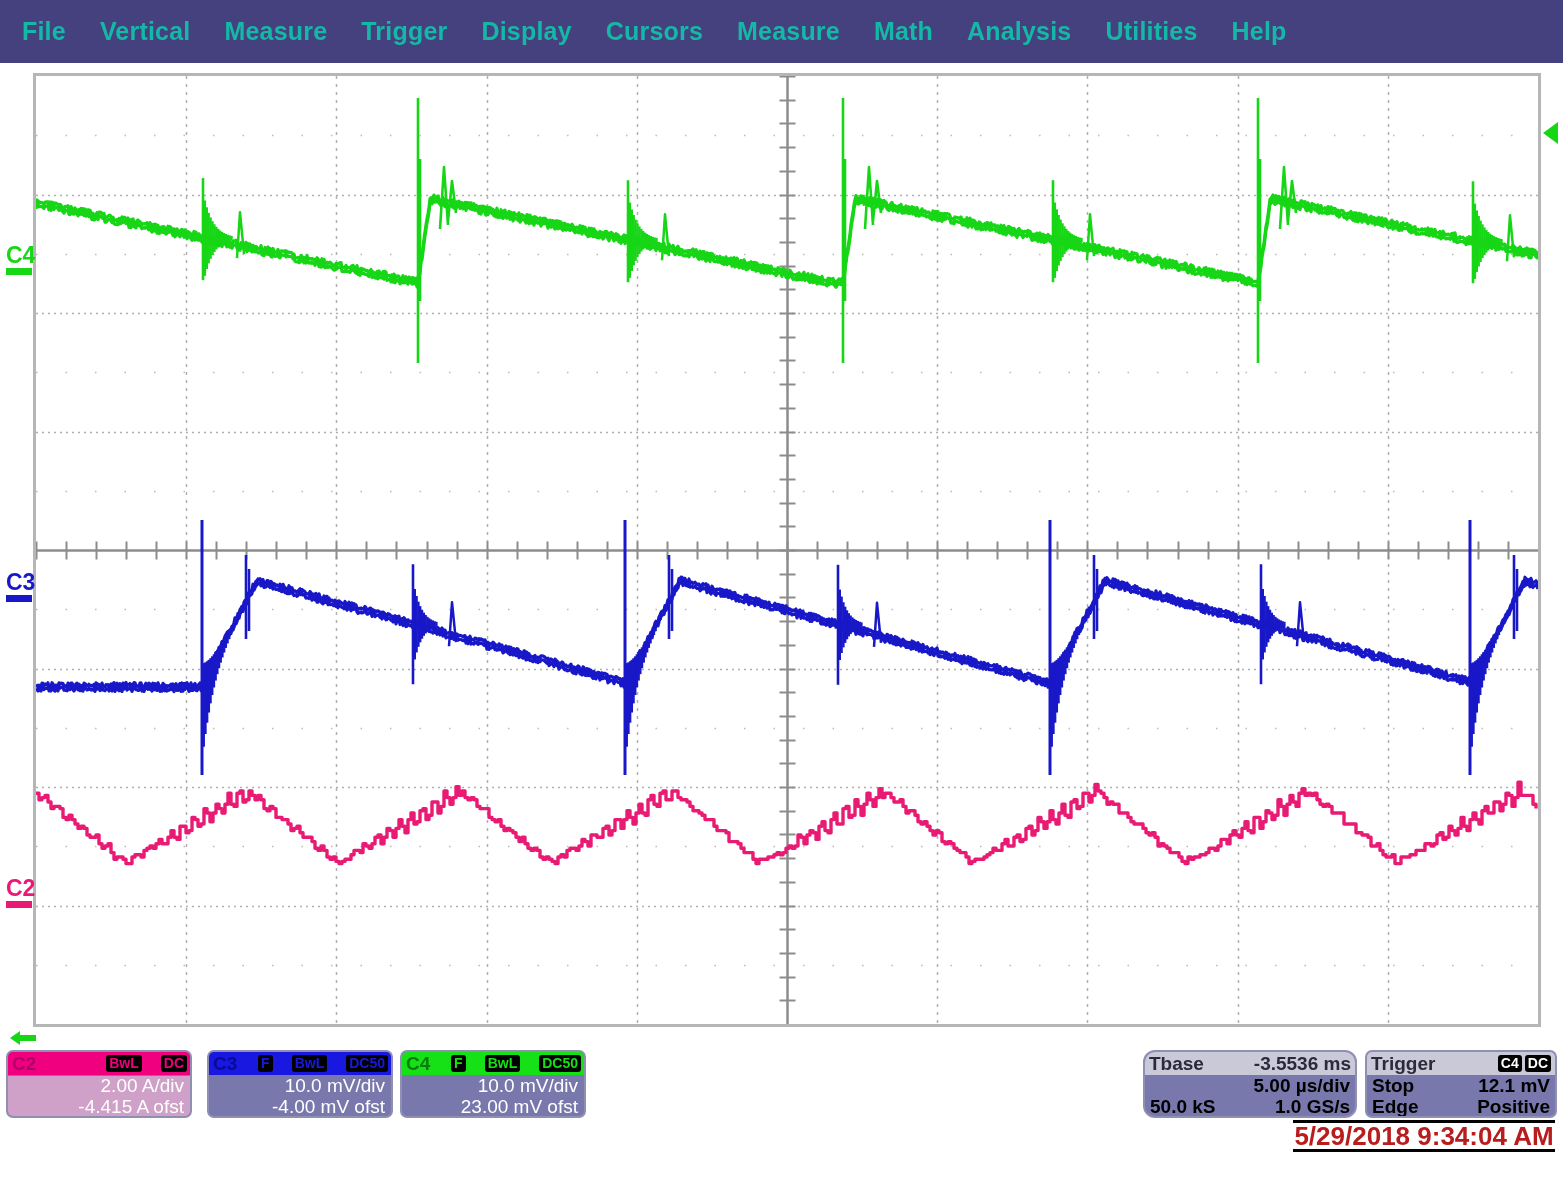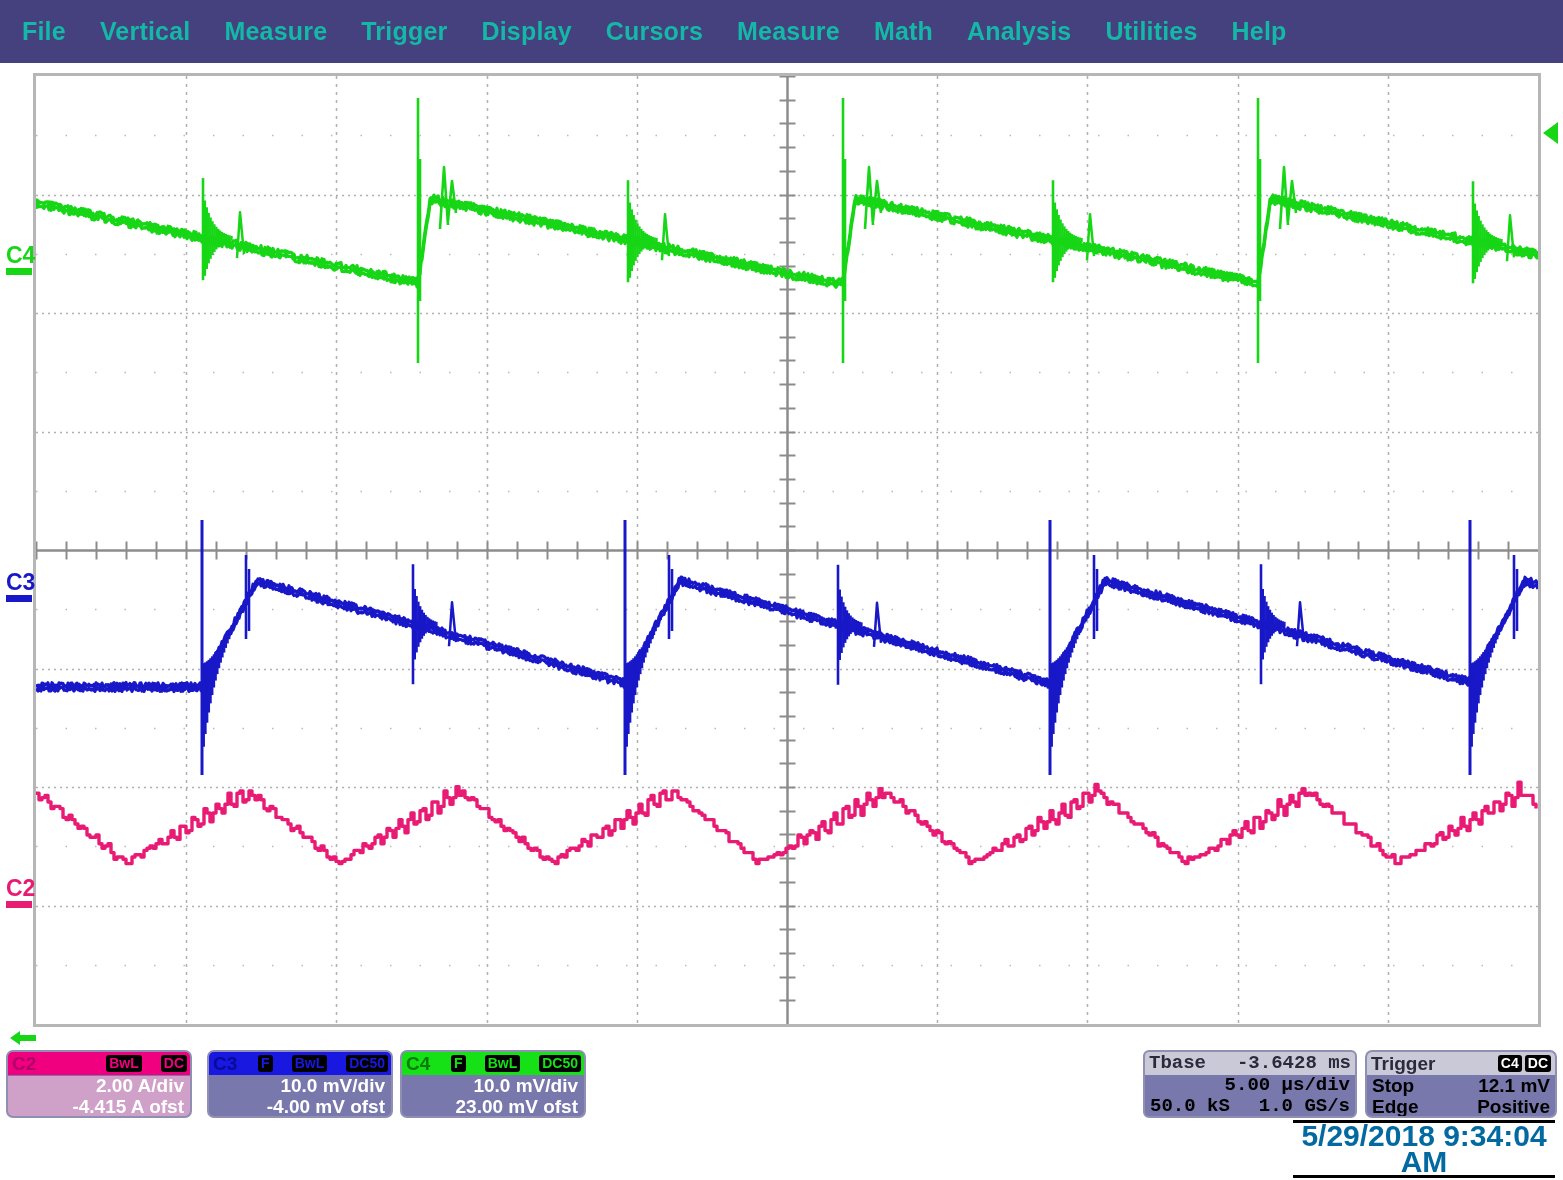--- a/index.html
+++ b/index.html
@@ -40,59 +40,59 @@
   .desc{position:absolute;top:1050px;width:186px;height:68px;
     border:2px solid #8f8fb4;border-radius:7px;background:#7878ac;
     box-sizing:border-box;overflow:hidden;}
   .desc .hdr{height:23px;display:flex;align-items:center;
     justify-content:space-between;padding:0 3px 0 4px;box-sizing:border-box;}
   .desc .hdr .cname{font-size:19px;font-weight:bold;line-height:19px;}
   .desc .hdr .tags{display:flex;gap:3px;align-items:center;}
   .desc .tag{background:#000;font-size:14px;font-weight:bold;
     line-height:15px;padding:1px 3px;border-radius:3px;margin-left:16px;}
   .desc .body{padding:0 6px 0 0;text-align:right;color:#fff;
-    font-size:19px;font-weight:bold;line-height:20px;}
+    font-size:19px;font-weight:normal;line-height:20px;}
   .desc .body div{margin-top:1px;}
 
   #desc-c2{left:6px;}
   #desc-c2 .hdr{background:#f0007e;}
   #desc-c2 .hdr .cname{color:#b0006a;}
   #desc-c2 .tag{color:#f0007e;}
   #desc-c2 .body{background:#cfa0c8;color:#fff;}
 
   #desc-c3{left:207px;}
   #desc-c3 .hdr{background:#1818e0;}
   #desc-c3 .hdr .cname{color:#0a0a96;}
   #desc-c3 .tag{color:#1818e0;}
 
   #desc-c4{left:400px;}
   #desc-c4 .hdr{background:#16e016;}
   #desc-c4 .hdr .cname{color:#0a7c0a;}
   #desc-c4 .tag{color:#16e016;}
 
   
   #desc-tbase{position:absolute;left:1143px;top:1050px;width:214px;height:68px;
-    border:2px solid #8f8fb4;border-radius:6px;background:#7878ac;
-    box-sizing:border-box;overflow:hidden;font-family:Liberation Mono, monospace;}
+    border:2px solid #8f8fb4;border-radius:12px;background:#7878ac;
+    box-sizing:border-box;overflow:hidden;}
   #desc-trig{position:absolute;left:1365px;top:1050px;width:192px;height:68px;
     border:2px solid #8f8fb4;border-radius:7px;background:#7878ac;
     box-sizing:border-box;overflow:hidden;}
   .sysbox .hdr{height:23px;background:#c9c9d8;display:flex;align-items:center;
     justify-content:space-between;padding:0 4px;box-sizing:border-box;}
   .sysbox .hdr .k{font-size:19px;font-weight:bold;color:#2a2a3c;line-height:19px;}
   .sysbox .hdr .v{font-size:19px;font-weight:bold;color:#2a2a3c;line-height:19px;}
   .sysbox .hdr .tags{display:flex;gap:3px;}
   .sysbox .hdr .tag{background:#000;color:#fff;font-size:14px;font-weight:bold;
     line-height:15px;padding:1px 3px;border-radius:3px;}
   .sysbox .row{display:flex;justify-content:space-between;padding:0 5px;
     color:#000000;font-size:19px;font-weight:bold;line-height:21px;box-sizing:border-box;}
   .sysbox .row .r{margin-left:auto;}
 
   #timestamp{position:absolute;left:1293px;top:1120px;width:262px;
-    text-align:center;font-size:30px;font-weight:bold;color:#0369a1;
+    text-align:center;font-size:26px;font-weight:bold;color:#b91c1c;
     border-top:3px solid #000;border-bottom:3px solid #000;line-height:26px;}
 </style>
 </head>
 <body>
 
 <div id="menubar">
   <div class="mi">File</div>
   <div class="mi">Vertical</div>
   <div class="mi">Measure</div>
   <div class="mi">Trigger</div>
@@ -512,21 +512,21 @@
   </div>
   <div class="body">
     <div>10.0 mV/div</div>
     <div>23.00 mV ofst</div>
   </div>
 </div>
 
 <div class="sysbox" id="desc-tbase">
   <div class="hdr">
     <span class="k">Tbase</span>
-    <span class="v">-3.6428 ms</span>
+    <span class="v">-3.5536 ms</span>
   </div>
   <div class="row">
     <span class="r">5.00 µs/div</span>
   </div>
   <div class="row">
     <span>50.0 kS</span>
     <span>1.0 GS/s</span>
   </div>
 </div>
 

